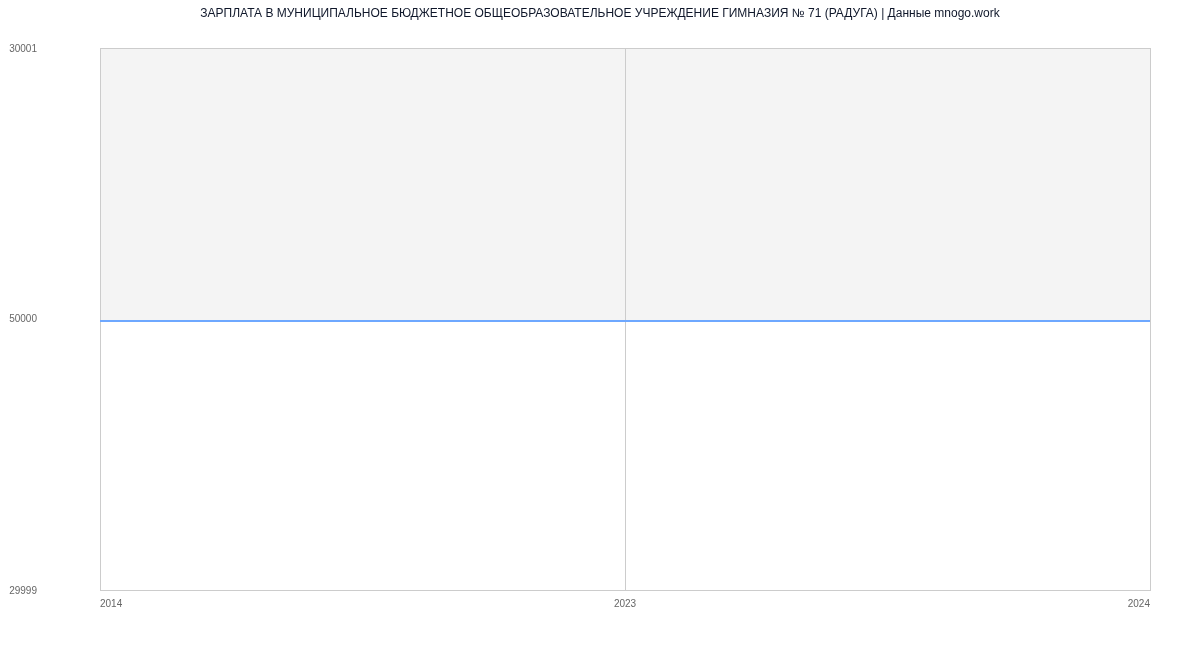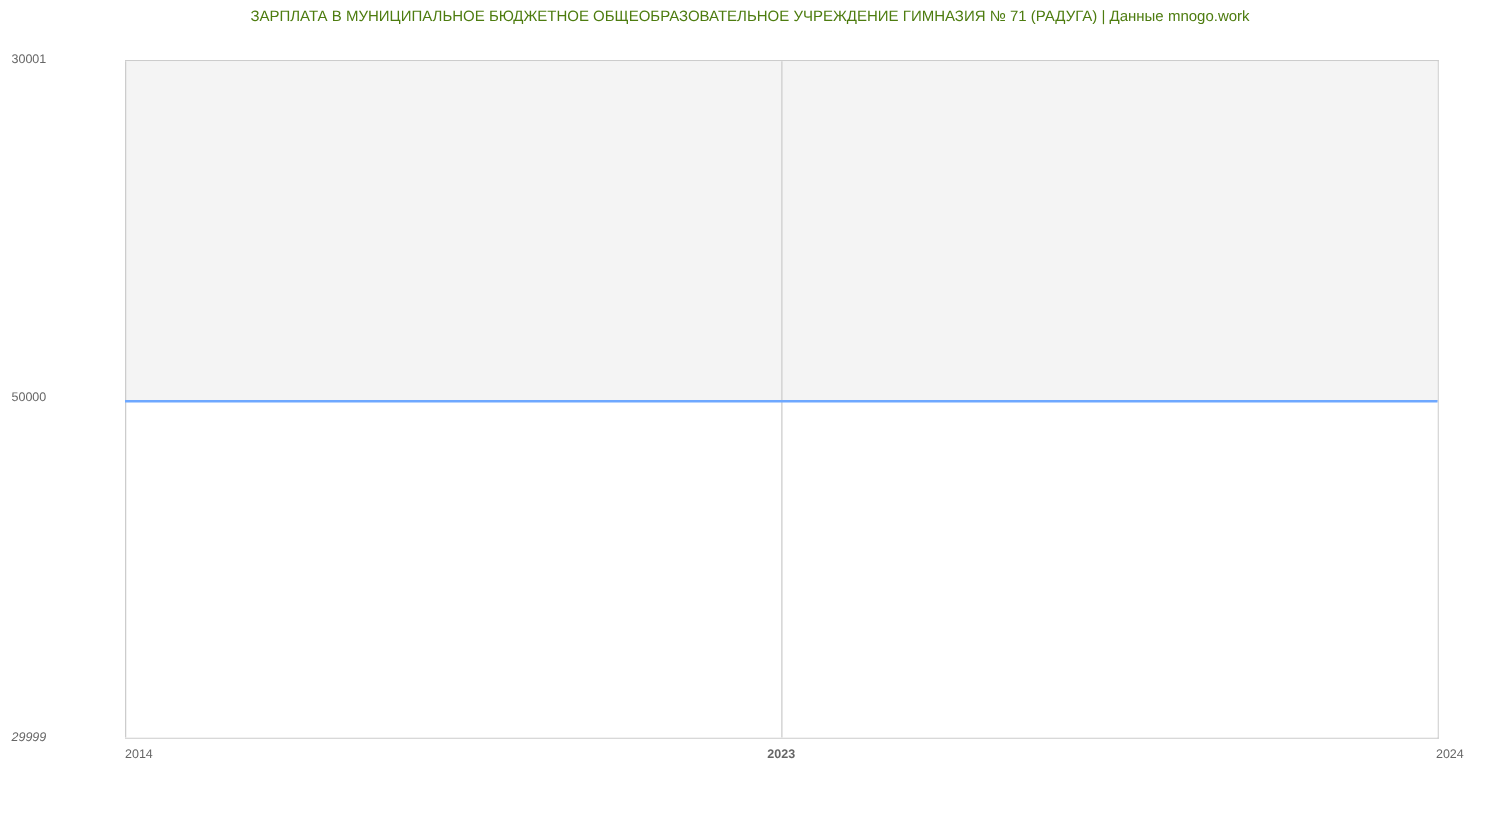--- a/index.html
+++ b/index.html
@@ -1,32 +1,32 @@
 <!DOCTYPE html>
 <html><head>
 <meta charset="utf-8">
 <style>
   html,body{margin:0;padding:0;background:#fff;font-family:Verdana,Geneva,sans-serif;color:#333;}
   .wrap{width:1200px;height:650px;position:relative;}
-  .title{position:absolute;top:6px;left:0;right:0;text-align:center;font-size:12px;color:#4d7c0f;}
+  .title{position:absolute;top:6px;left:0;right:0;text-align:center;font-size:12px;color:#0f172a;}
   .plot{position:absolute;left:100px;top:48px;width:1050px;height:541px;border-top:1px solid #ccc;border-right:1px solid #ccc;border-bottom:1px solid #ccc;}
   .top-half{position:absolute;left:0;top:0;right:0;height:50%;background:#f4f4f4;}
   .bottom-half{position:absolute;left:0;top:50%;right:0;bottom:0;background:#fff;}
   .yaxis-line{position:absolute;left:0;top:0;bottom:0;width:0;border-left:1px solid #ccc;}
   .grid-mid-x{position:absolute;top:0;bottom:0;width:0;border-left:1px solid #ccc;left:50%;}
   .grid-mid-y{position:absolute;left:0;right:0;height:0;border-top:1px solid #ccc;top:50%;}
   .data-line{position:absolute;left:0;right:0;height:0;border-top:2px solid #6ea8ff;top:50%;}
   .ytick{position:absolute;right:1163px;font-size:10px;color:#666;transform:translateY(-50%);} 
   .ytick.t0{top:48px;}
   .ytick.t1{top:318px;}
-  .ytick.t2{top:590px;font-style:italic;}
+  .ytick.t2{top:590px;}
   .xtick{position:absolute;top:598px;font-size:10px;color:#666;transform:translateX(-50%);} 
   .xtick.x0{left:100px;transform:none;}
-  .xtick.x1{left:625px;font-weight:bold;}
-  .xtick.x2{left:1150px;transform:translateX(-100%);margin-left:21px;}
+  .xtick.x1{left:625px;}
+  .xtick.x2{left:1150px;transform:translateX(-100%);}
 </style>
 </head>
 <body>
 
 <div class="wrap">
   <div class="title">ЗАРПЛАТА В МУНИЦИПАЛЬНОЕ БЮДЖЕТНОЕ ОБЩЕОБРАЗОВАТЕЛЬНОЕ УЧРЕЖДЕНИЕ ГИМНАЗИЯ № 71 (РАДУГА) | Данные mnogo.work</div>
 
   <div class="plot">
     <div class="top-half"></div>
     <div class="bottom-half"></div>

